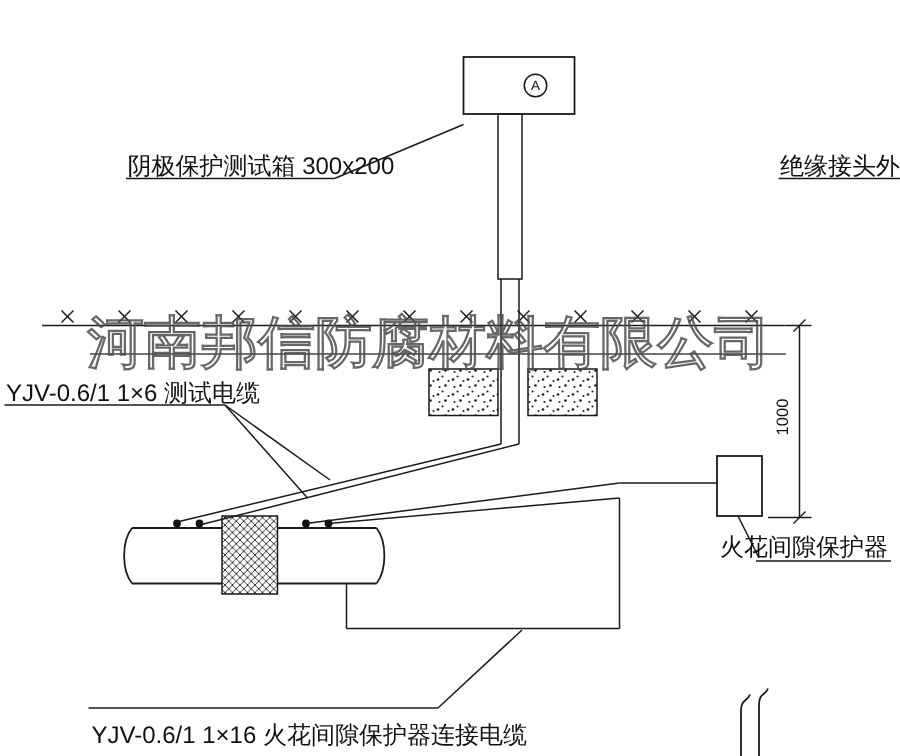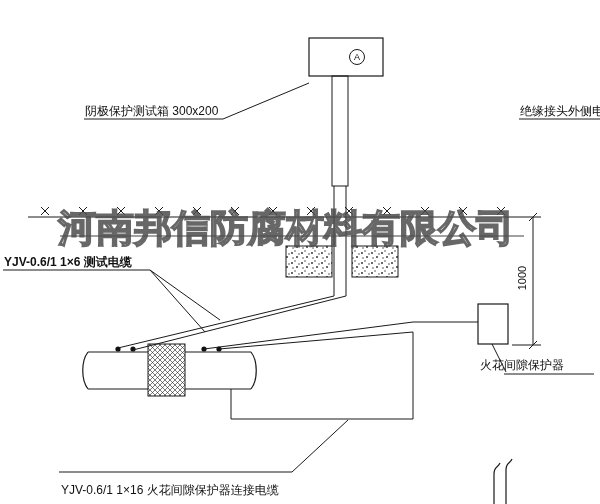--- a/index.html
+++ b/index.html
@@ -2,33 +2,33 @@
 <html><head>
 <meta charset="utf-8">
 <style>
   html,body{margin:0;padding:0;background:#fff;}
   #canvas{
     position:relative;width:600px;height:504px;background:#ffffff;
     overflow:hidden;font-family:"Liberation Sans",sans-serif;color:#111;
   }
   #drawing{position:absolute;left:0;top:0;}
   .lbl{
-    position:absolute;font-size:12px;line-height:13px;white-space:nowrap;color:#111;
+    position:absolute;font-size:16px;line-height:13px;white-space:nowrap;color:#111;
   }
   .dim-vert{
     position:absolute;left:500px;top:272px;width:44px;height:12px;text-align:center;
     font-size:11px;transform:rotate(-90deg);transform-origin:center center;white-space:nowrap;
   }
   .meter-letter{
     position:absolute;left:350px;top:51px;width:14px;height:12px;text-align:center;
     font-size:9px;line-height:12px;
   }
   .watermark{
     position:absolute;left:58px;top:203px;width:490px;
-    font-size:38px;font-weight:700;letter-spacing:0px;white-space:nowrap;
+    font-size:38px;font-weight:400;letter-spacing:0px;white-space:nowrap;
     color:transparent;-webkit-text-stroke:1.5px #4d4d4d;opacity:.85;
     pointer-events:none;
   }
 </style>
 </head>
 <body>
 
 <div id="canvas">
 
   <svg id="drawing" width="600" height="504" viewBox="0 0 600 504">
@@ -150,21 +150,21 @@
       <path d="M506,504 L506,470 C506,462 510,464 512,459"></path>
     </g>
   </svg>
 
   <div class="meter-letter">A</div>
 
   <div class="lbl" style="left:85px;top:105px;">阴极保护测试箱 300x200</div>
 
   <div class="lbl" style="left:520px;top:105px;">绝缘接头外侧电缆</div>
 
-  <div class="lbl" style="left:4px;top:256px;font-weight:bold;">YJV-0.6/1 1×6  测试电缆</div>
+  <div class="lbl" style="left:4px;top:256px;">YJV-0.6/1 1×6  测试电缆</div>
 
   <div class="lbl" style="left:480px;top:359px;">火花间隙保护器</div>
 
   <div class="lbl" style="left:61px;top:458px;margin-top:26px;">YJV-0.6/1 1×16  火花间隙保护器连接电缆</div>
 
   <div class="dim-vert">1000</div>
 
   <div class="watermark">河南邦信防腐材料有限公司</div>
 
 </div>

